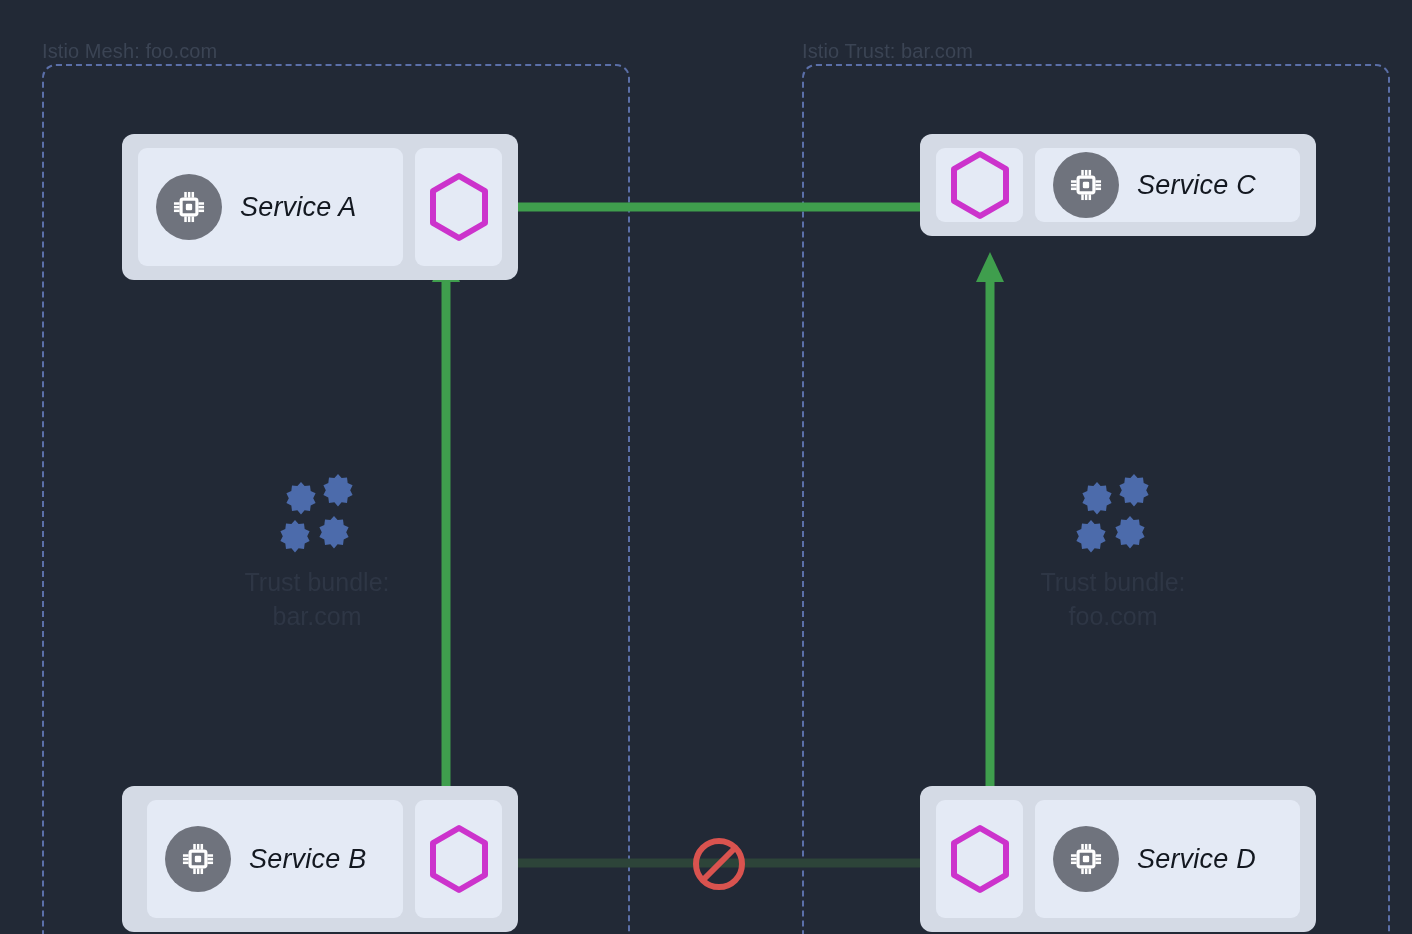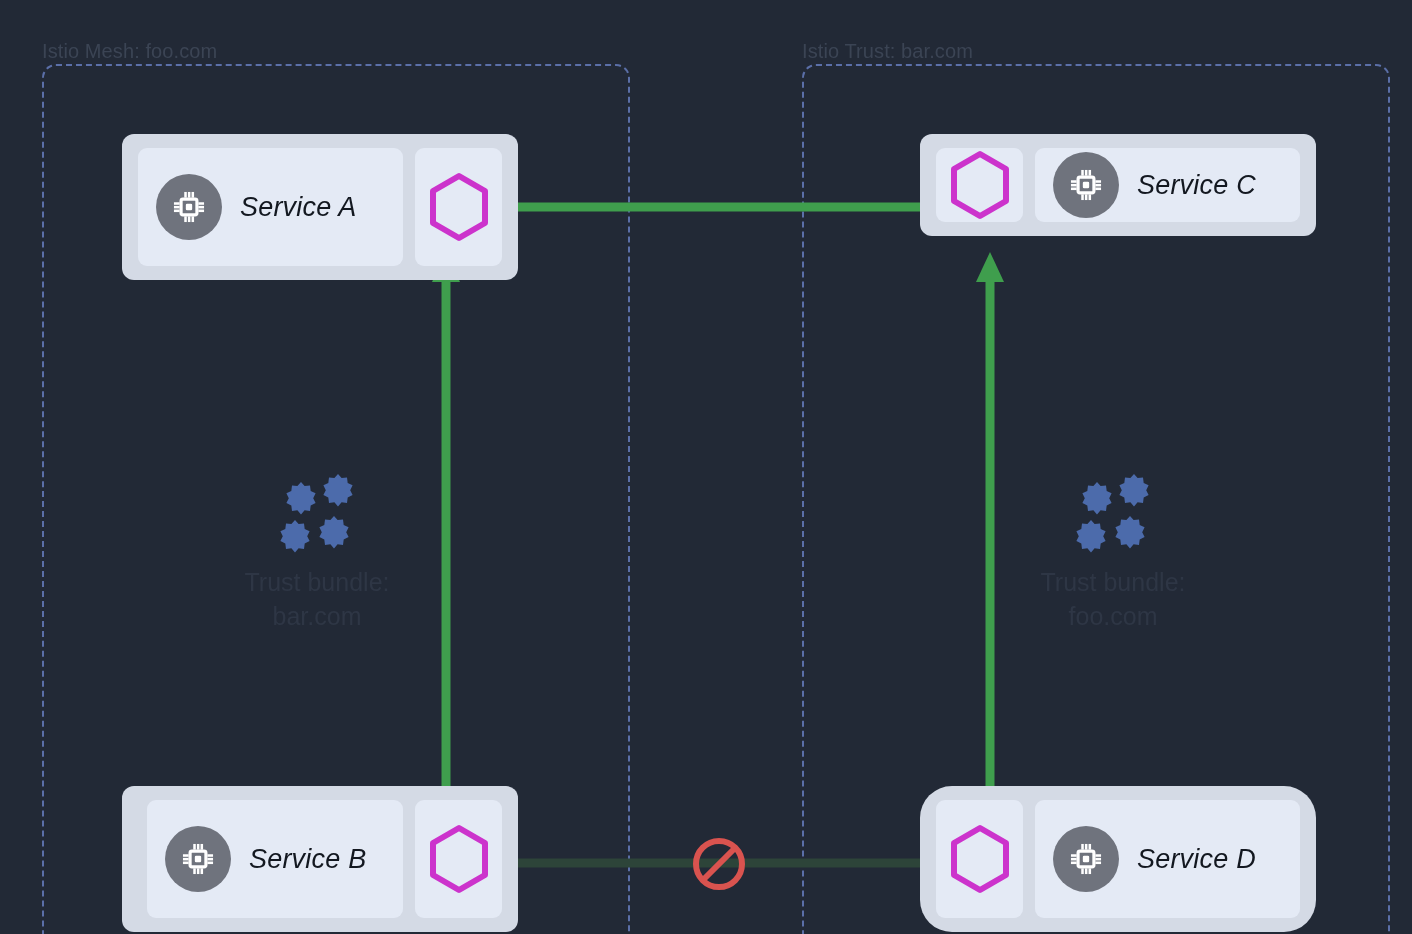--- a/index.html
+++ b/index.html
@@ -49,21 +49,21 @@
     border-radius: 12px;
     display: flex;
     align-items: center;
     gap: 12px;
     padding: 14px 16px;
     z-index: 5;
   }
   .pod-a { left: 122px;  top: 94px;  width: 396px; height: 146px; }
   .pod-b { left: 122px;  top: 746px; width: 396px; height: 146px; padding-left: 25px; }
   .pod-c { left: 920px;  top: 94px;  width: 396px; height: 102px; }
-  .pod-d { left: 920px;  top: 746px; width: 396px; height: 146px; border-radius: 32px; }
+  .pod-d { left: 920px;  top: 746px; width: 396px; height: 146px; }
 
   .panel {
     background: #e4eaf5;
     border-radius: 9px;
     height: 100%;
     display: flex;
     align-items: center;
   }
   .panel-service {
     flex: 1 1 auto;

